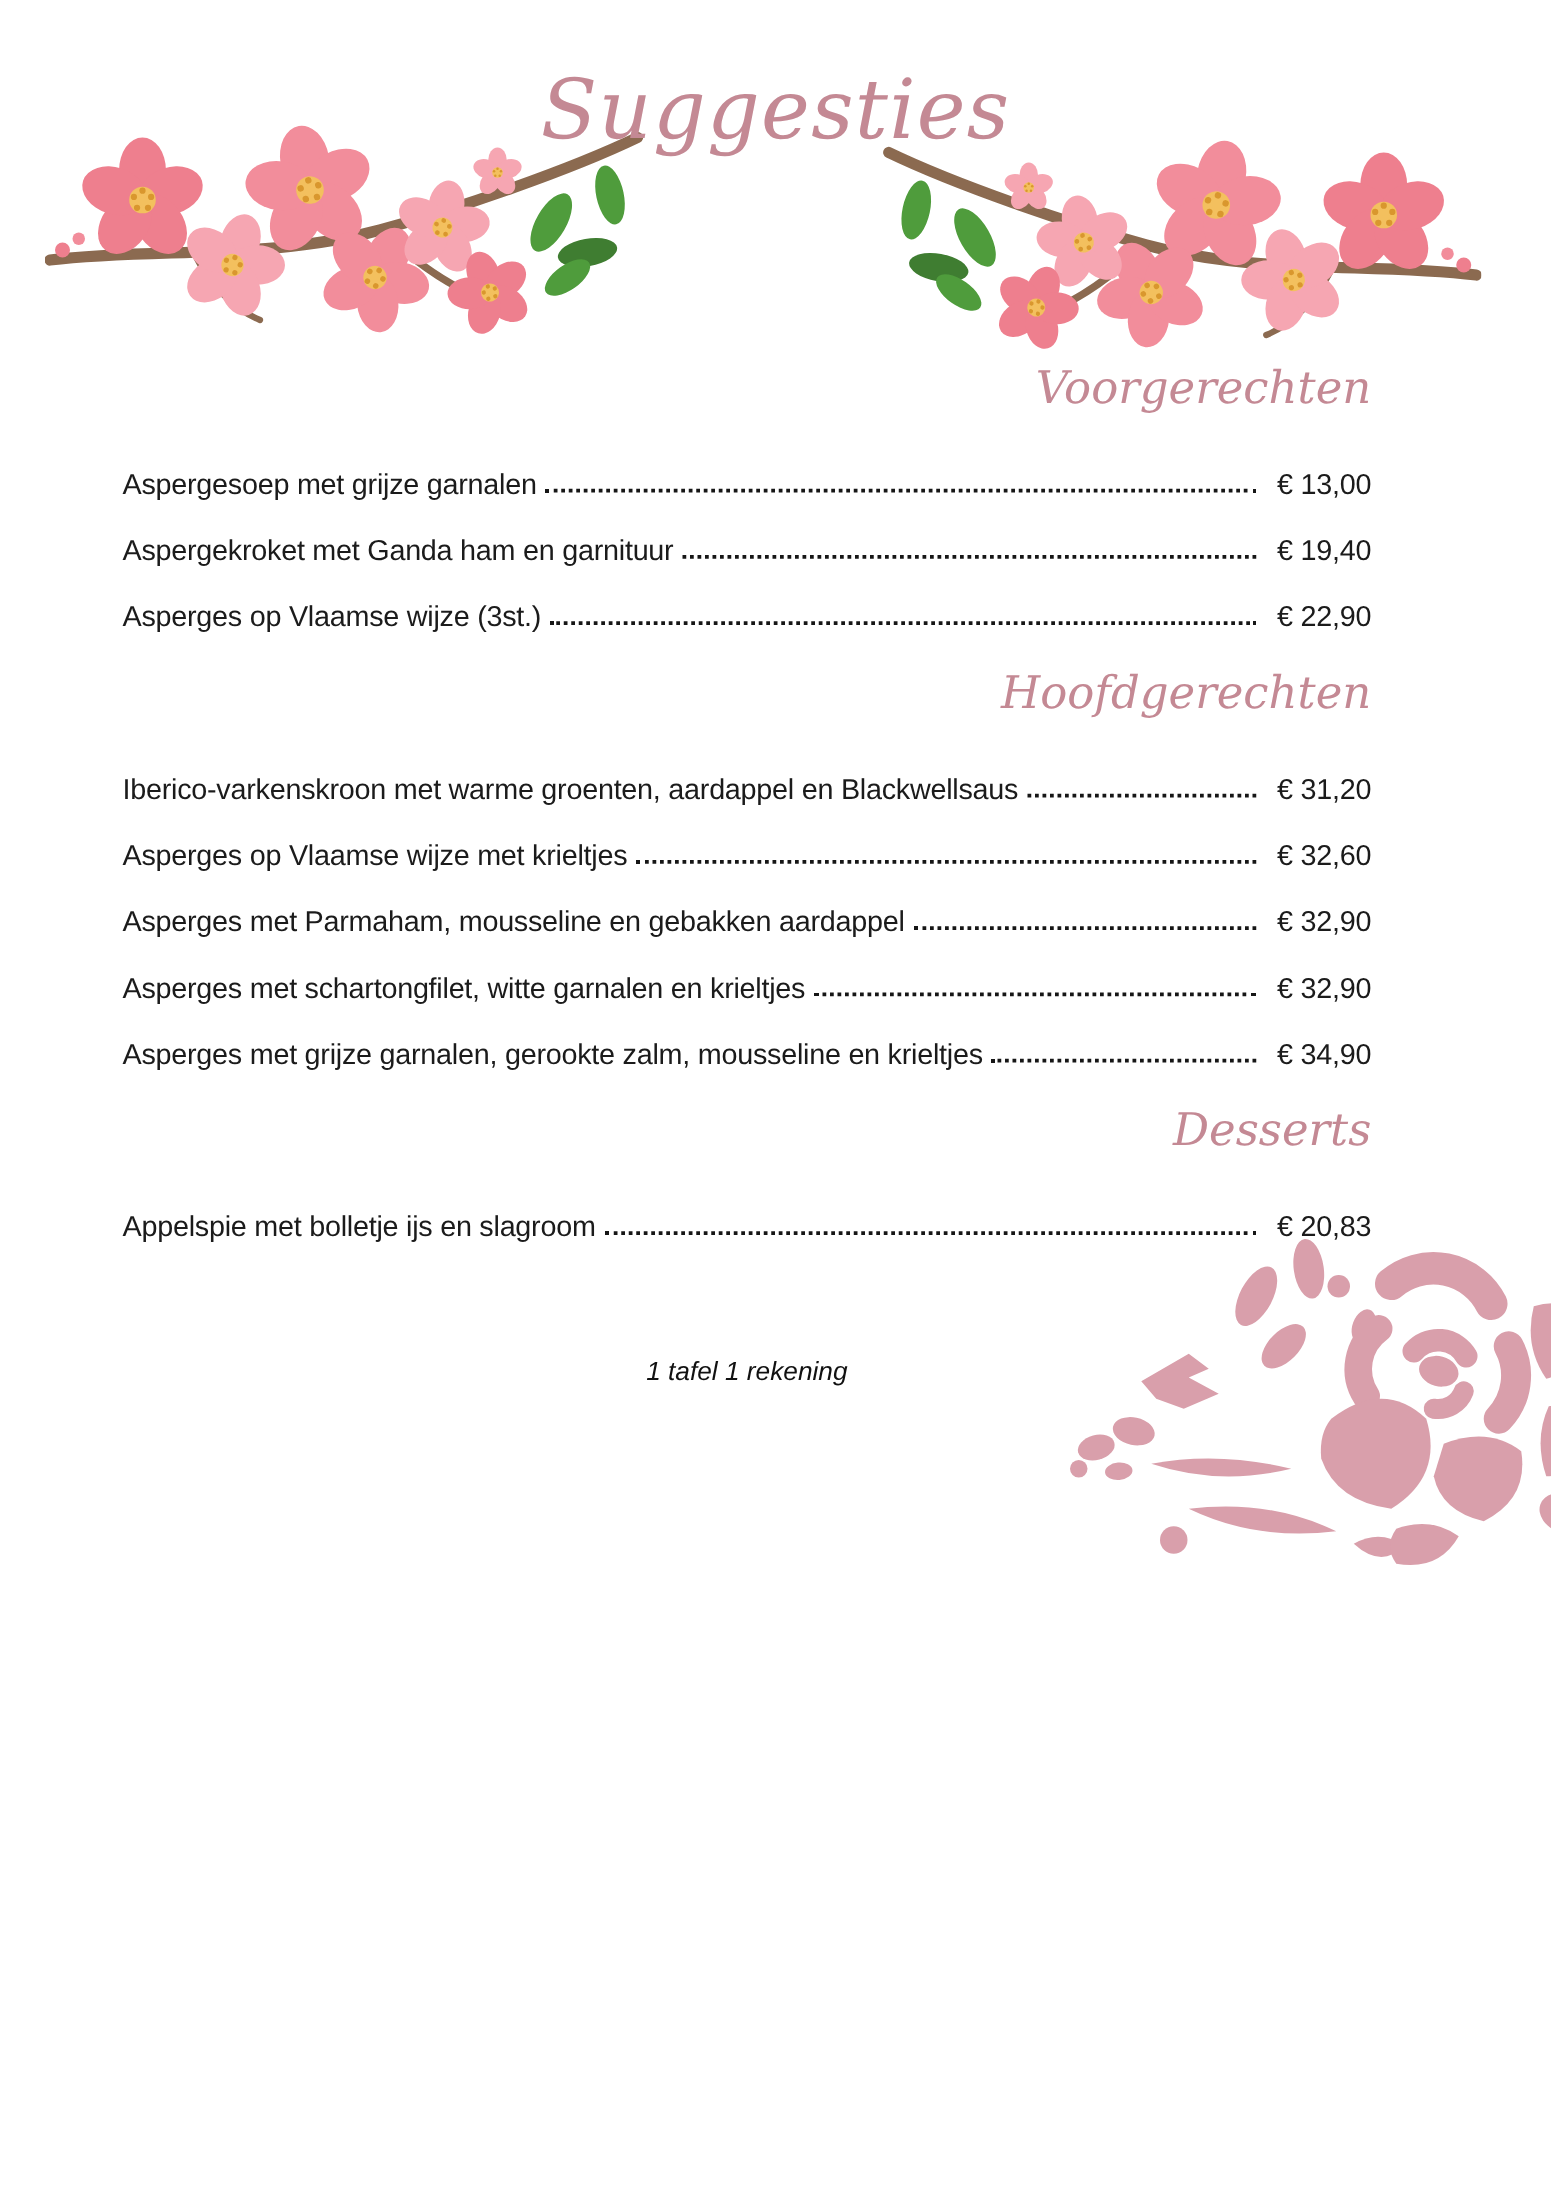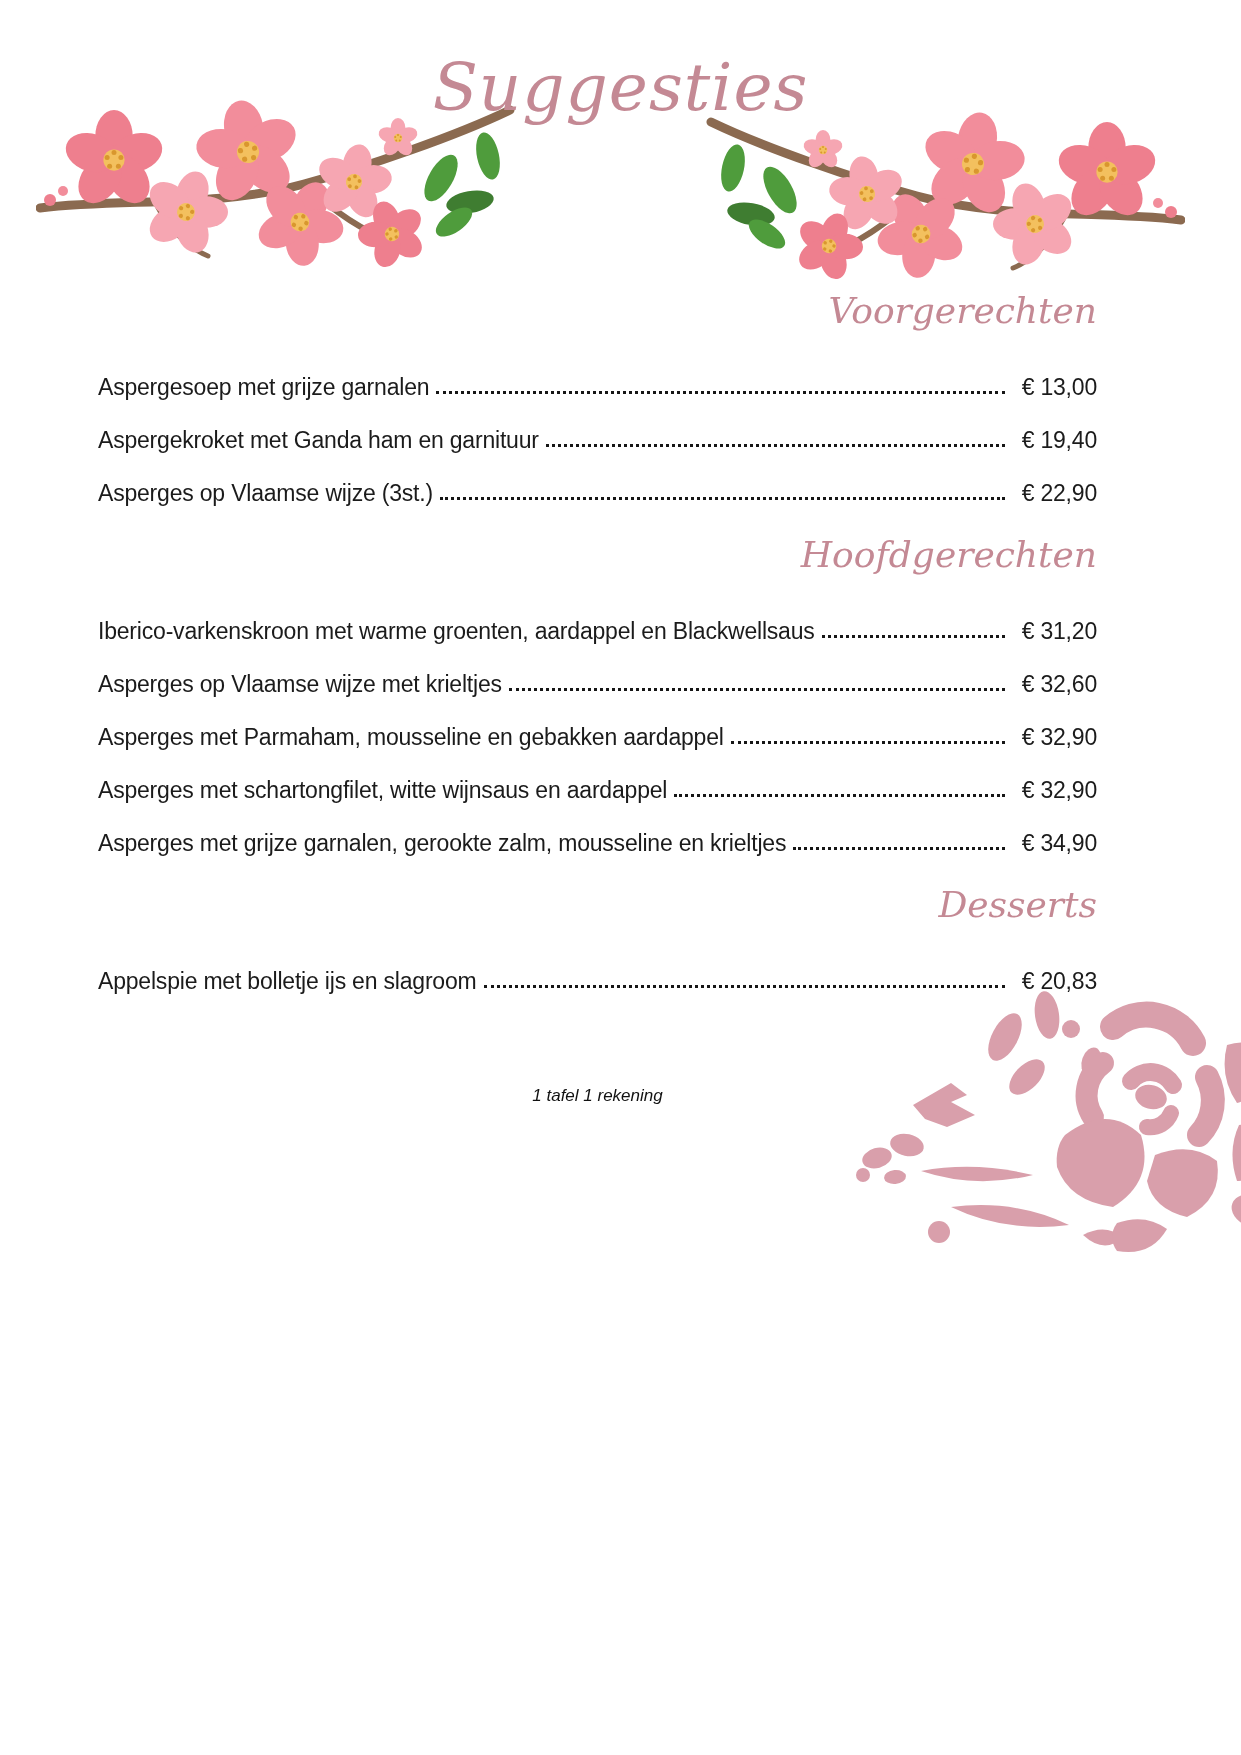--- a/index.html
+++ b/index.html
@@ -72,21 +72,21 @@
     min-width: 26px;
     border-bottom: 3px dotted #161616;
     margin: 0 5px 6px 7px;
   }
   .price { white-space: nowrap; padding-left: 2px; margin-left: 10px; }
   
   .footnote {
     margin: 92px 0 0 0;
     text-align: center;
     font-style: italic;
-    font-size: 17px;
+    font-size: 21px;
     color: #111;
   }
   
   .rose {
     position: absolute;
     top: 985px;
     right: -14px;
     width: 400px;
     height: 280px;
   }
@@ -179,21 +179,21 @@
         <span class="dish">Asperges op Vlaamse wijze met krieltjes</span>
         <span class="leader"></span>
         <span class="price">€ 32,60</span>
       </div>
       <div class="row">
         <span class="dish">Asperges met Parmaham, mousseline en gebakken aardappel</span>
         <span class="leader"></span>
         <span class="price">€ 32,90</span>
       </div>
       <div class="row">
-        <span class="dish">Asperges met schartongfilet, witte wijnsaus en aardappel</span>
+        <span class="dish">Asperges met schartongfilet, witte garnalen en krieltjes</span>
         <span class="leader"></span>
         <span class="price">€ 32,90</span>
       </div>
       <div class="row">
         <span class="dish">Asperges met grijze garnalen, gerookte zalm, mousseline en krieltjes</span>
         <span class="leader"></span>
         <span class="price">€ 34,90</span>
       </div>
     </div>
 

